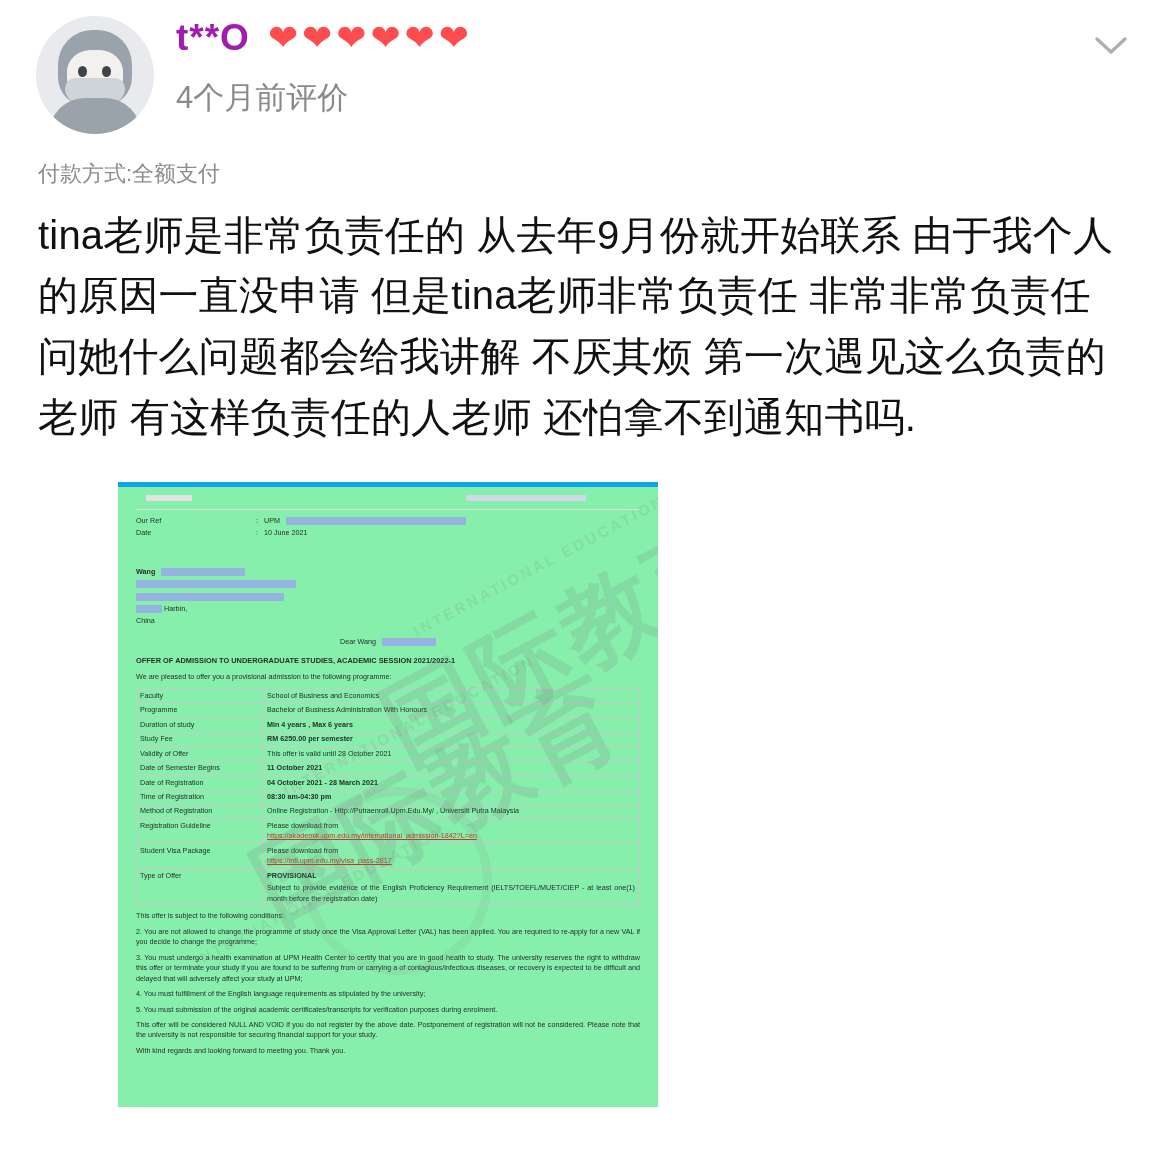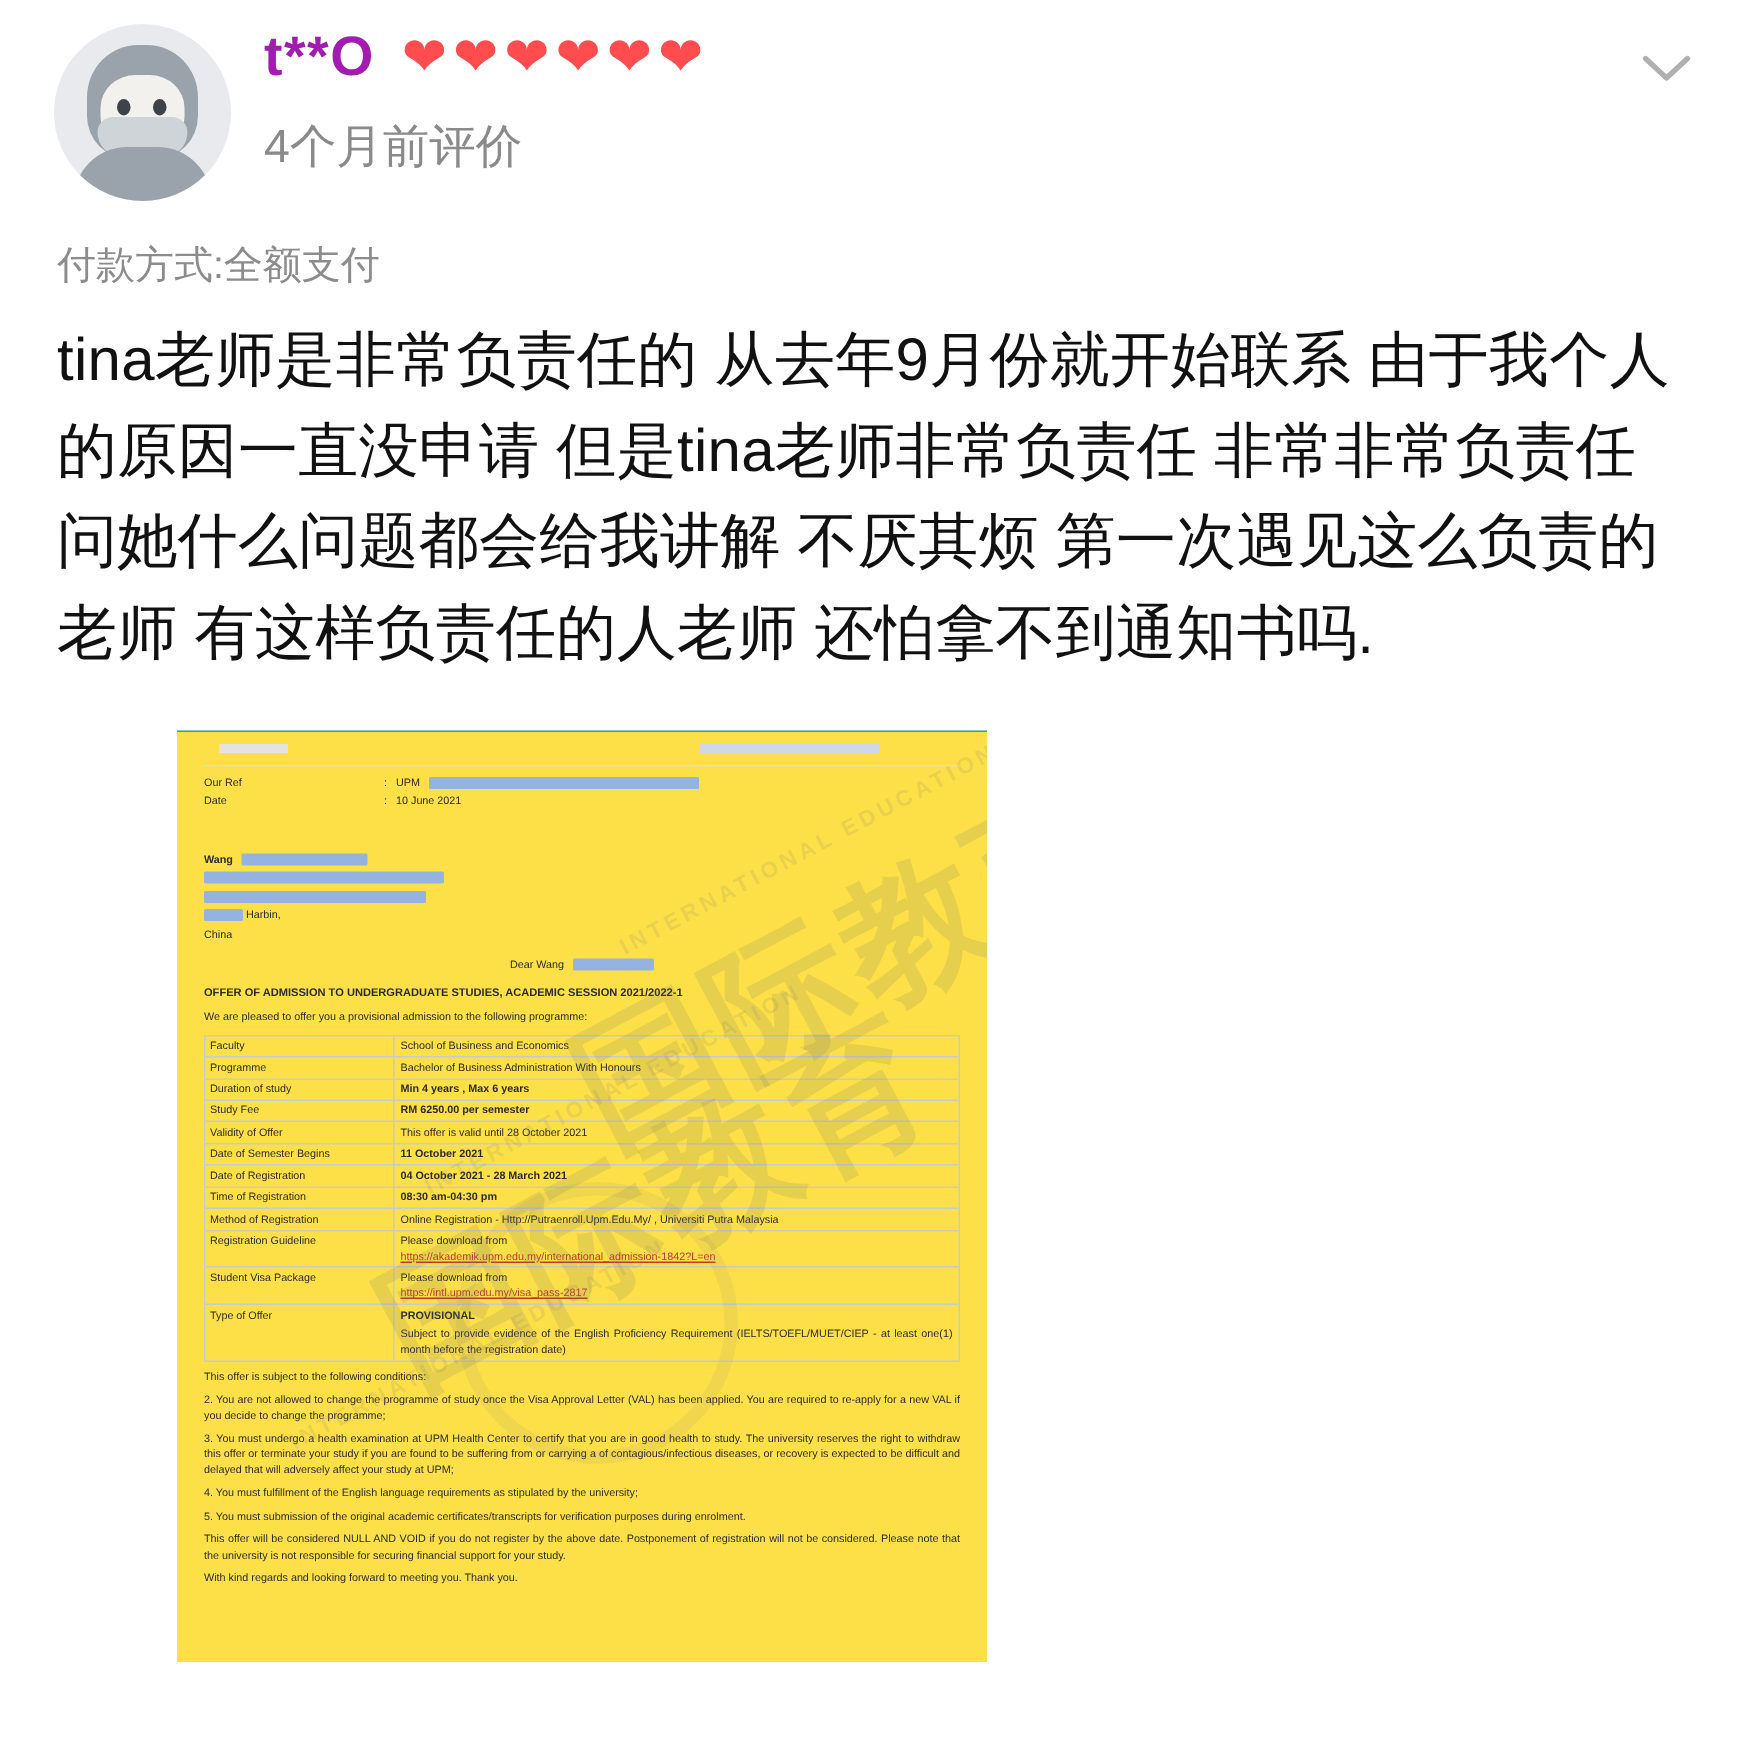--- a/index.html
+++ b/index.html
@@ -123,21 +123,21 @@
     right: 36px;
     top: 22px;
     width: 46px;
     height: 46px;
   }
   .chevron svg { display: block; }
 
   
   .pay-line {
     margin: 26px 0 0 38px;
-    font-size: 26px;
+    font-size: 22px;
     color: #8c8c8c;
     line-height: 1.3;
   }
 
   
   .review-body {
     margin: 16px 34px 0 38px;
     font-size: 40px;
     line-height: 1.52;
     color: #111;
@@ -145,22 +145,22 @@
     letter-spacing: 0.2px;
   }
 
   
   .doc-wrap {
     margin: 34px 0 0 118px;
     width: 540px;
     height: 620px;
     position: relative;
     overflow: hidden;
-    background: #fde047;
-    border-top: 1px solid #0ea5e9;
+    background: #86efac;
+    border-top: 5px solid #0ea5e9;
   }
   .doc {
     position: relative;
     width: 540px;
     padding: 6px 18px 0 18px;
     box-sizing: border-box;
     font-size: 7.2px;
     line-height: 1.45;
     color: #2b2b2b;
     font-family: "Liberation Sans", sans-serif;

